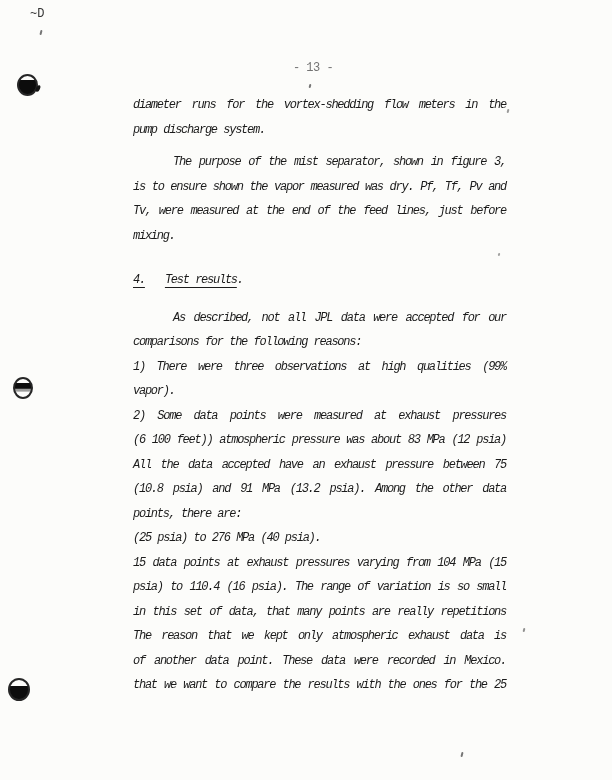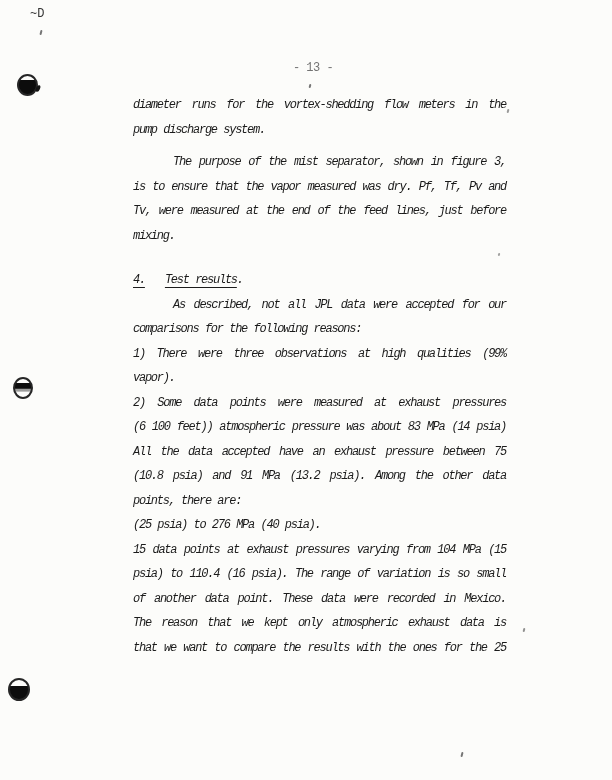--- a/index.html
+++ b/index.html
@@ -29,21 +29,21 @@
     word-spacing:0.5px;
     font-style:italic;
   }
   .para { margin:0; }
   .para.space-before { margin-top:8px; }
   .line { min-height:24.5px; }
   .line.justify { text-align:justify; text-align-last:justify; }
   .line.indent { text-indent:40px; }
   
   .heading {
-    margin-top:20px; 
+    margin-top:20px; margin-bottom:13px;
     min-height:24.5px;
   }
   .heading .u {
     text-decoration:underline;
     text-decoration-thickness:1px;
     text-underline-offset:4px;
   }
   .heading .num { margin-right:20px; }
   
   .blob { position:absolute; border-radius:50%; border:2px solid #262626; box-sizing:border-box; }
@@ -96,44 +96,45 @@
 
   <div class="page-number">- 13 -</div>
 
   <div class="doc-body">
       <div class="para">
         <div class="line justify">diameter runs for the vortex-shedding flow meters in the</div>
         <div class="line">pump discharge system.</div>
       </div>
       <div class="para space-before">
         <div class="line justify indent">The purpose of the mist separator, shown in figure 3,</div>
-        <div class="line justify">is to ensure that the vapor measured was dry. Pf, Tf, Pv and</div>
+        <div class="line justify">is to ensure shown the vapor measured was dry. Pf, Tf, Pv and</div>
         <div class="line justify">Tv, were measured at the end of the feed lines, just before</div>
         <div class="line">mixing.</div>
       </div>
       <div class="heading"><span class="u num">4.</span><span class="u">Test results</span><span>.</span></div>
       <div class="para">
         <div class="line justify indent">As described, not all JPL data were accepted for our</div>
         <div class="line">comparisons for the following reasons:</div>
       </div>
       <div class="para">
         <div class="line justify">1) There were three observations at high qualities (99%</div>
         <div class="line">vapor).</div>
       </div>
       <div class="para">
         <div class="line justify">2) Some data points were measured at exhaust pressures</div>
-        <div class="line justify">(6 100 feet)) atmospheric pressure was about 83 MPa (14 psia)</div>
+        <div class="line justify">(6 100 feet)) atmospheric pressure was about 83 MPa (12 psia)</div>
         <div class="line justify">All the data accepted have an exhaust pressure between 75</div>
         <div class="line justify">(10.8 psia) and 91 MPa (13.2 psia). Among the other data</div>
         <div class="line">points, there are:</div>
       </div>
       <div class="para">
         <div class="line">(25 psia) to 276 MPa (40 psia).</div>
       </div>
       <div class="para">
         <div class="line justify">15 data points at exhaust pressures varying from 104 MPa (15</div>
         <div class="line justify">psia) to 110.4 (16 psia). The range of variation is so small</div>
+        <div class="line justify">in this set of data, that many points are really repetitions</div>
+        <div class="line justify">The reason that we kept only atmospheric exhaust data is</div>
         <div class="line justify">of another data point. These data were recorded in Mexico.</div>
-        <div class="line justify">The reason that we kept only atmospheric exhaust data is</div>
         <div class="line justify">that we want to compare the results with the ones for the 25</div>
       </div>
     </div>
 </div>
 
 </body></html>

